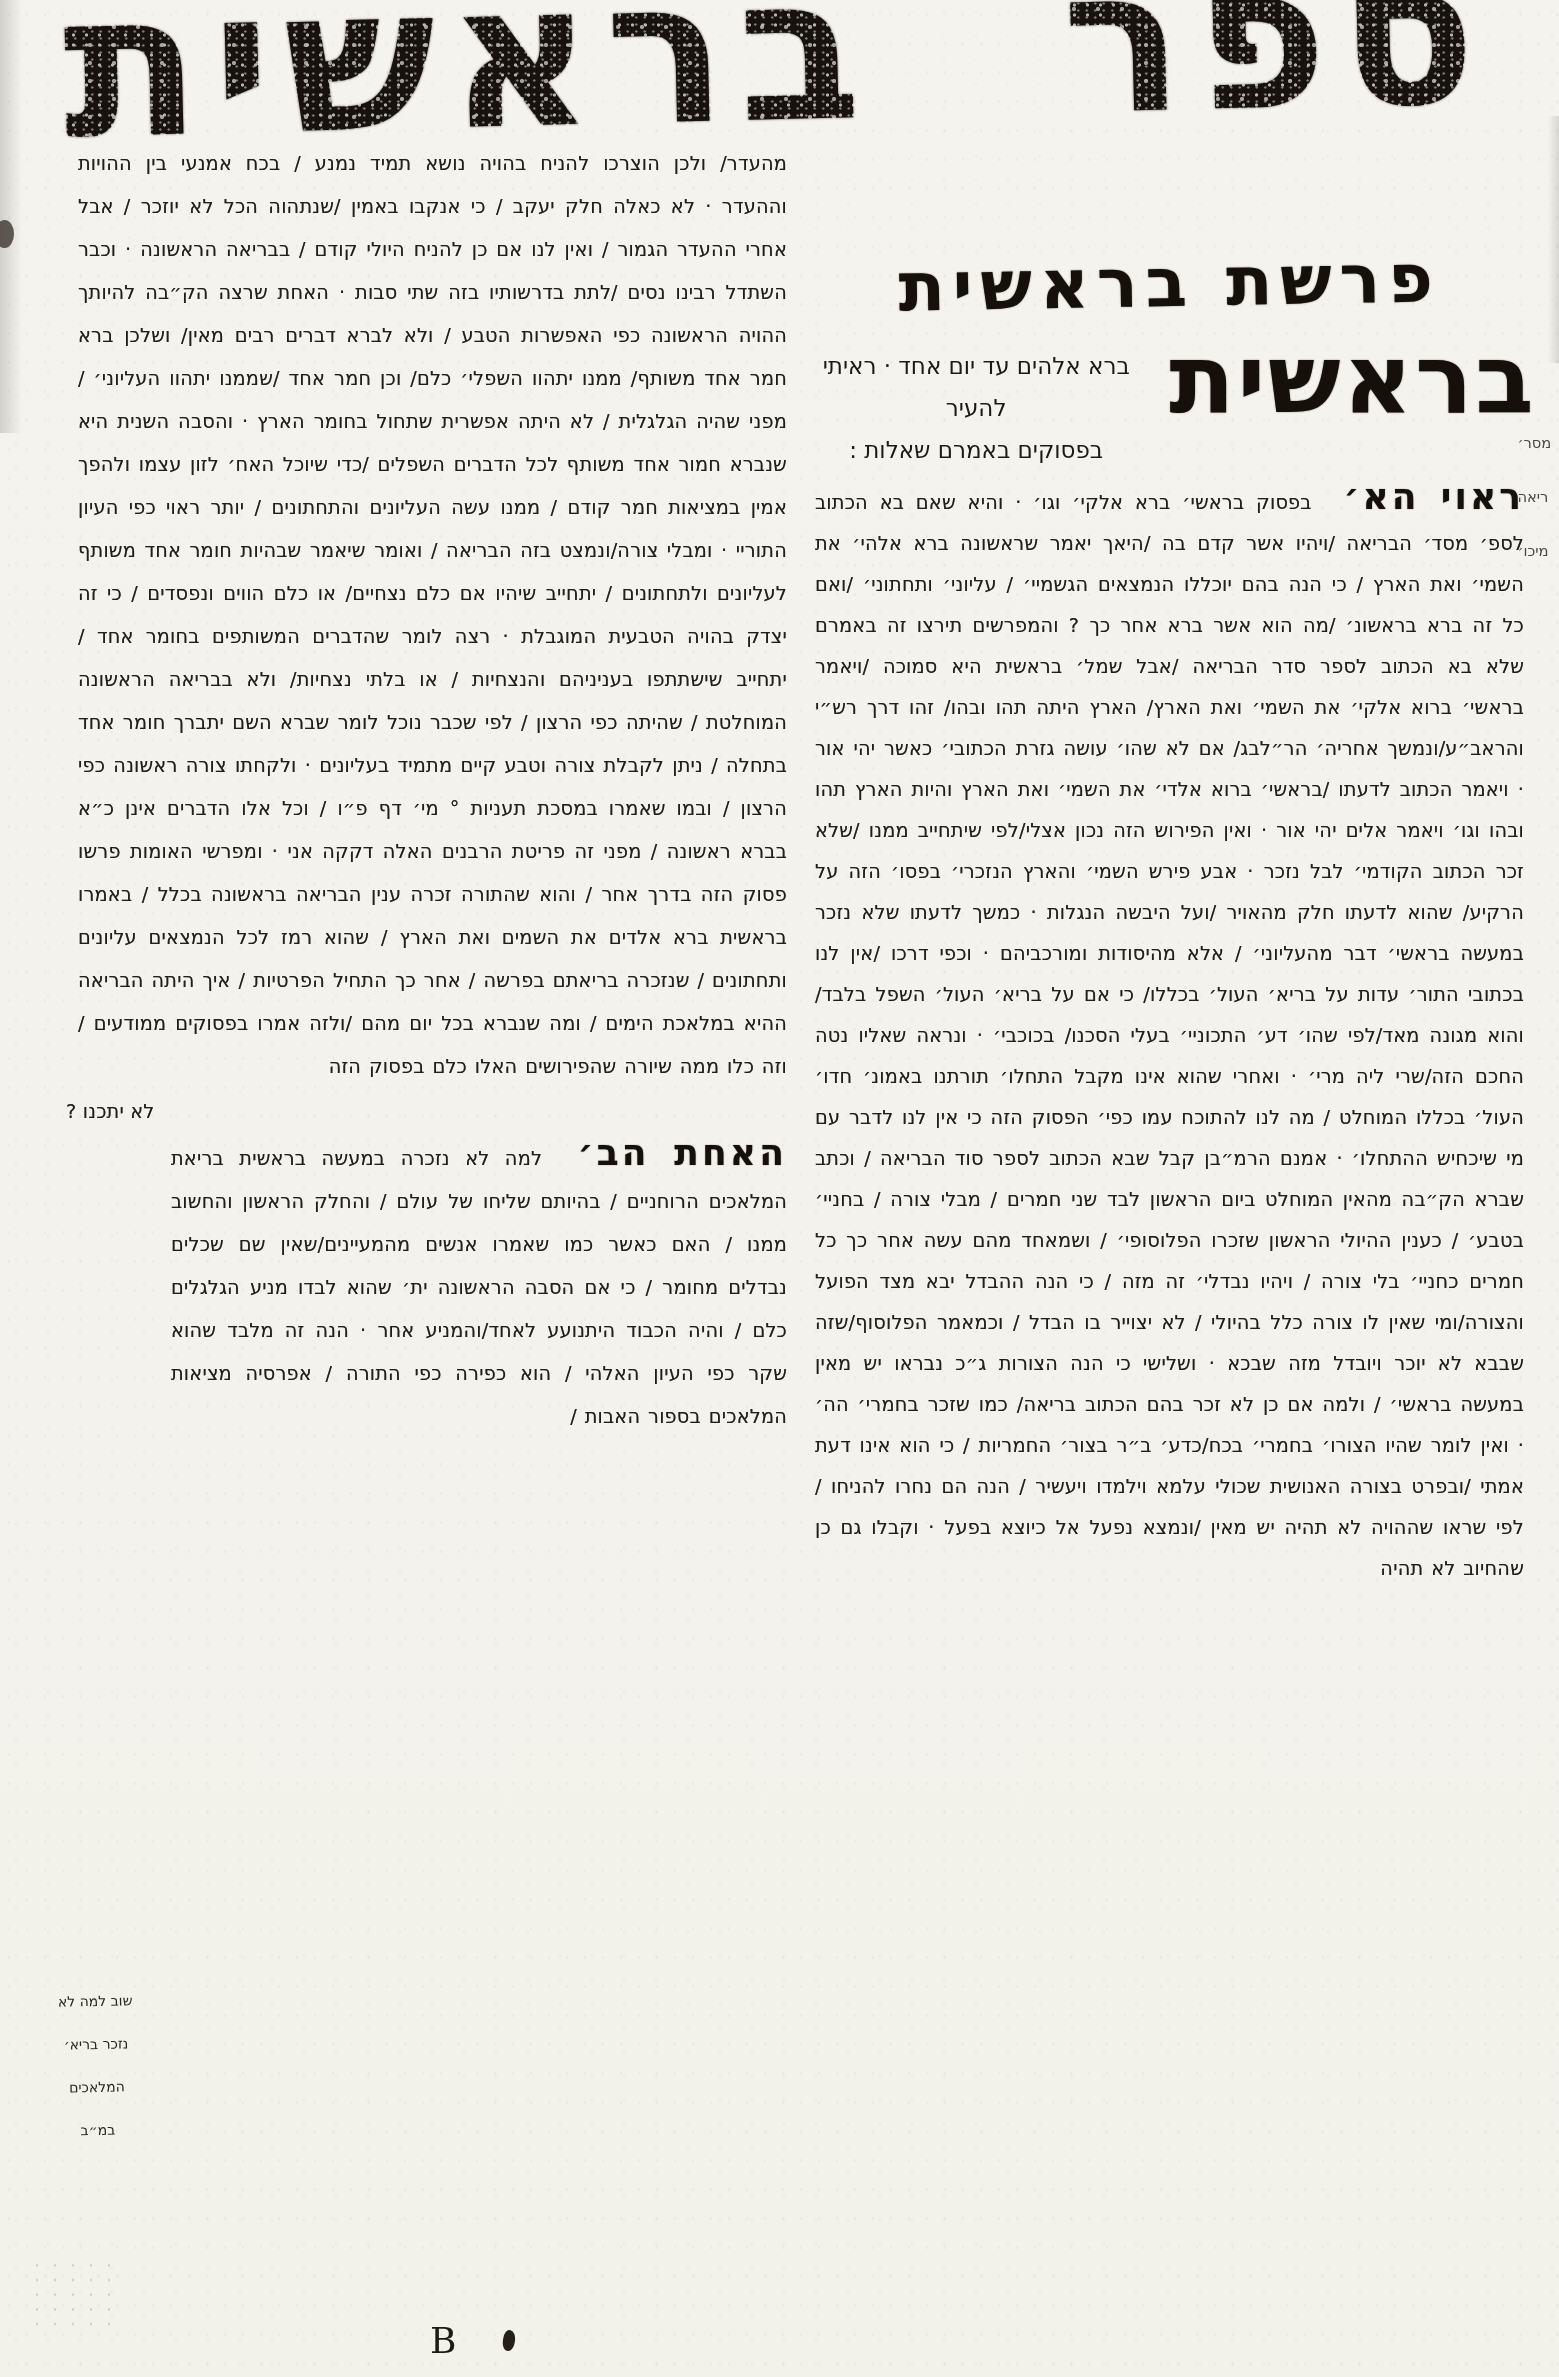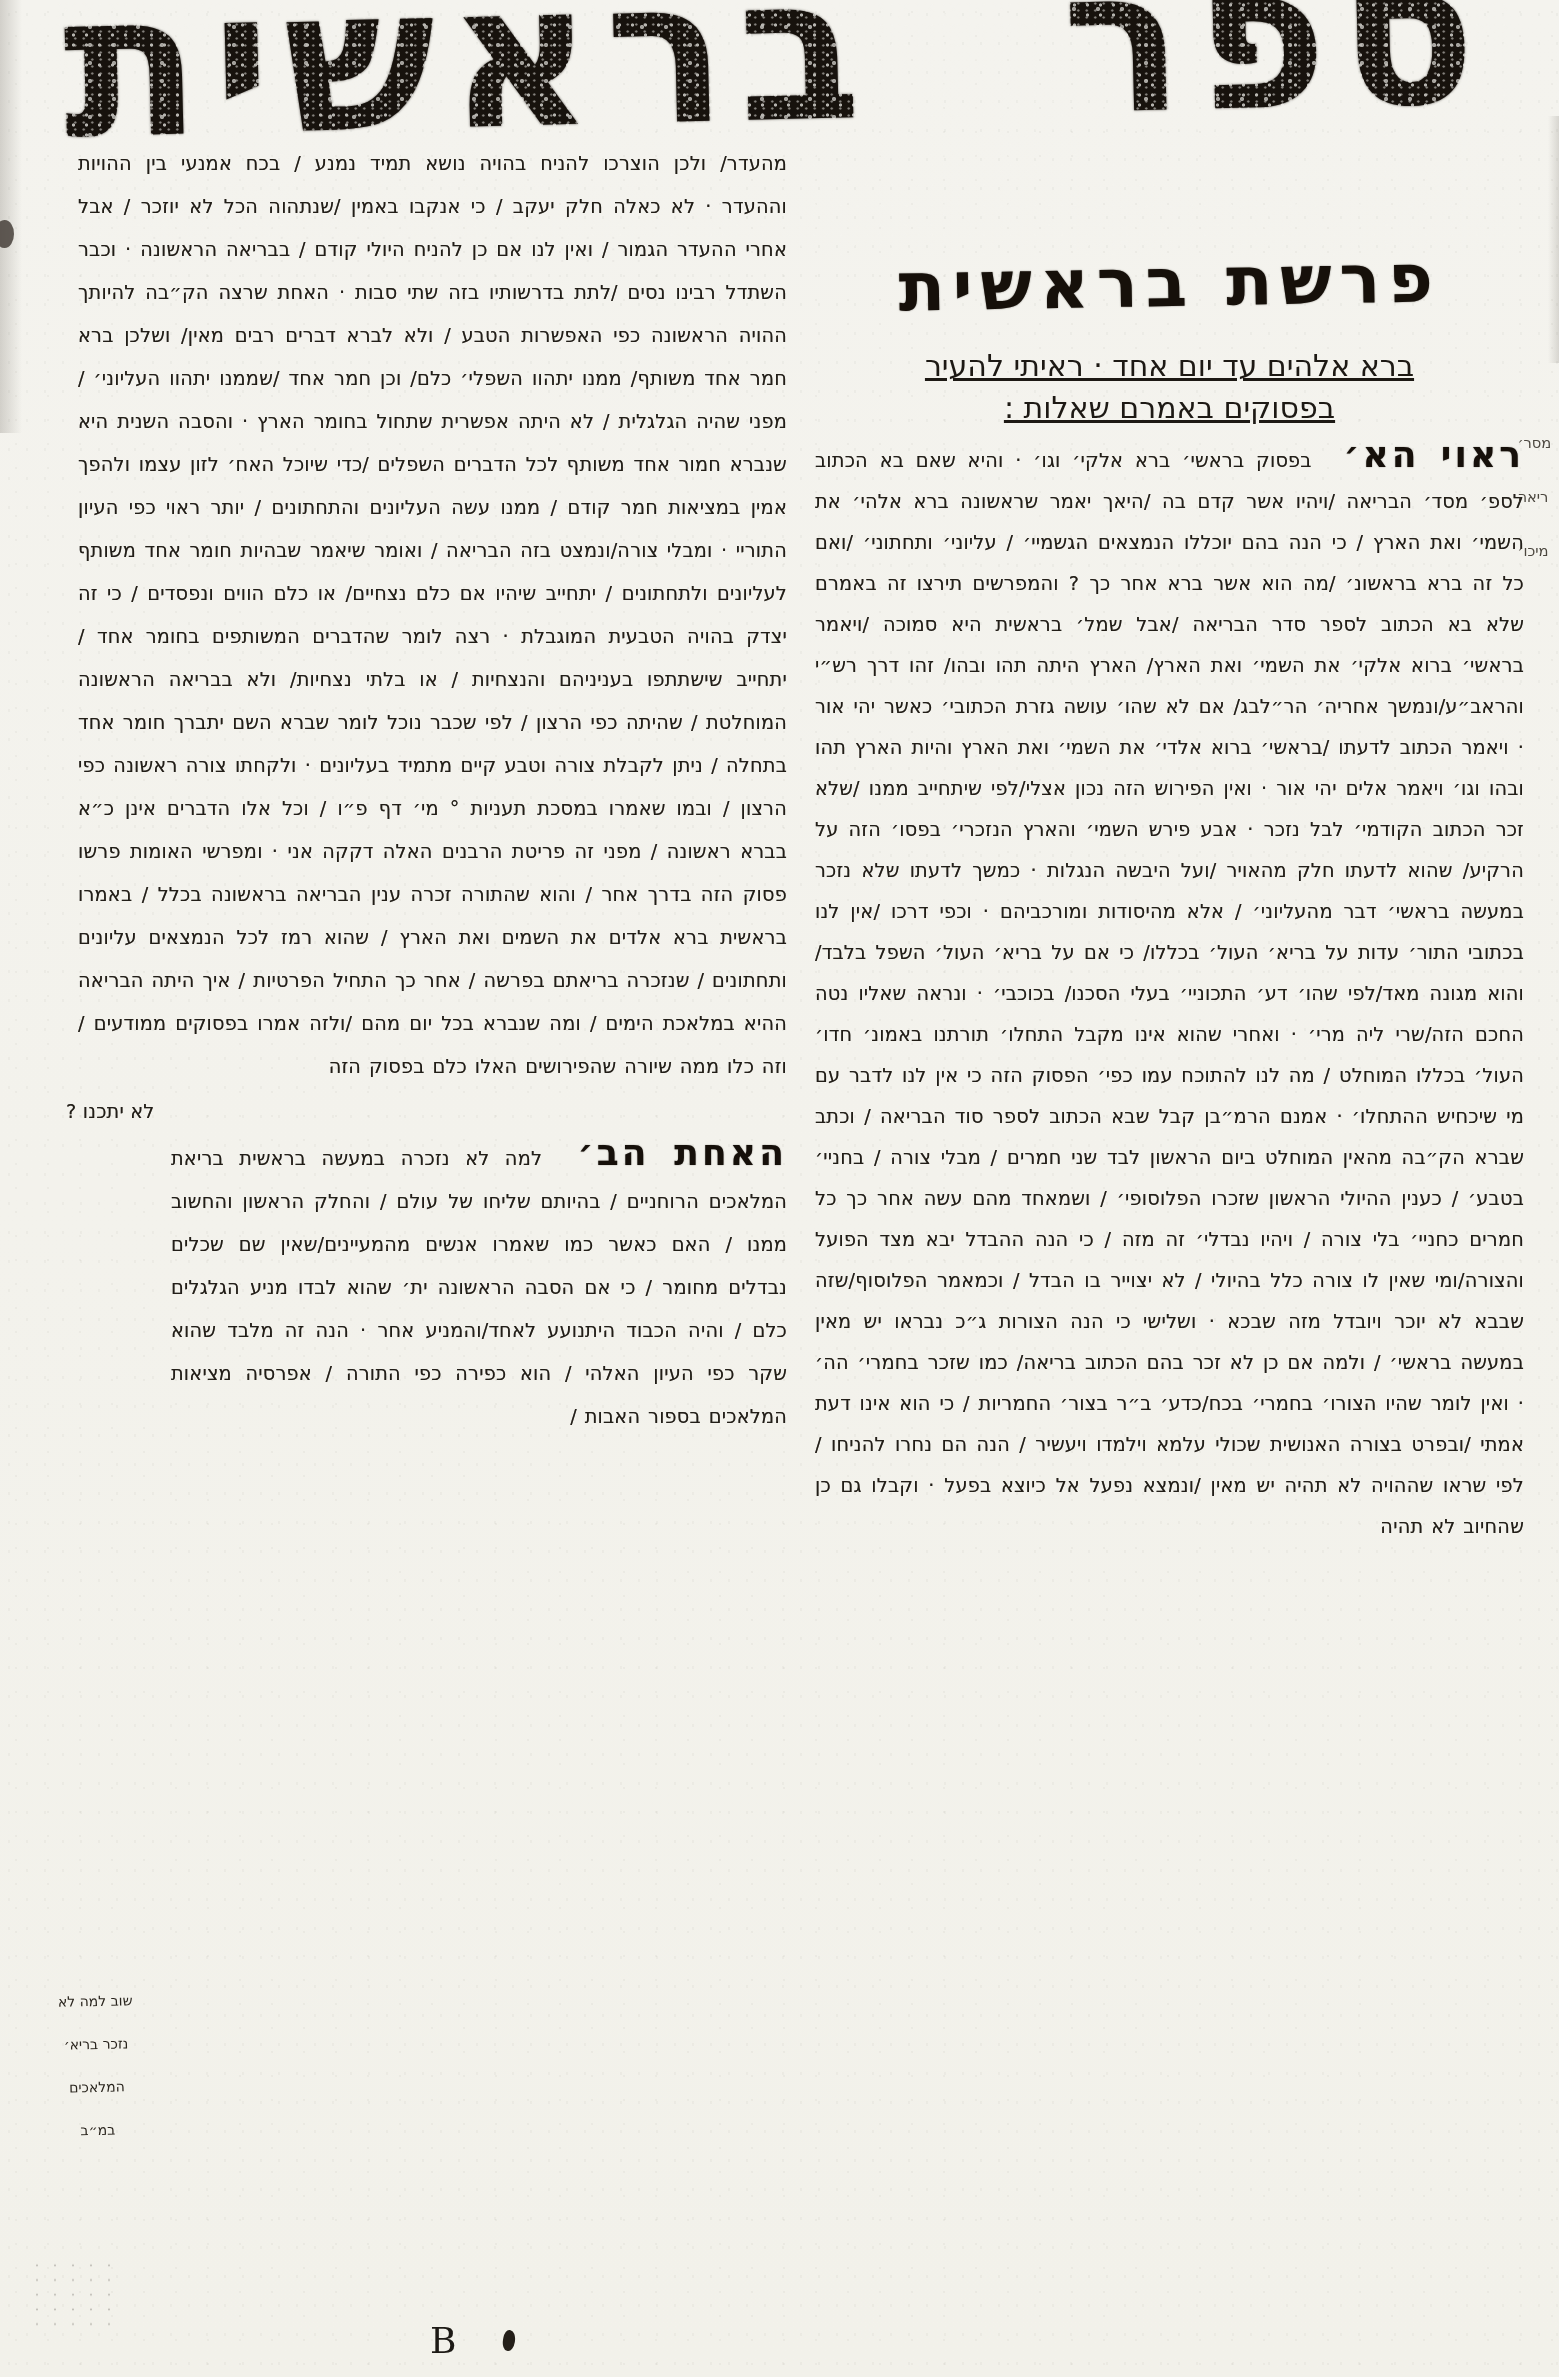--- a/index.html
+++ b/index.html
@@ -34,21 +34,21 @@
     text-align:center;font-weight:700;font-size:68px;letter-spacing:7.7px;
     color:#16100a;transform:rotate(-1deg);margin:0 0 7.7px 0;
     text-shadow:0 0 1.5px rgba(22,16,10,.6);
   }
   .lemma-row{display:flex;align-items:flex-start;gap:20px;margin-bottom:7.7px;}
   .incipit{
     font-weight:700;font-size:96px;line-height:1.05;letter-spacing:2.3px;
     color:#16100a;text-shadow:0 0 1.5px rgba(22,16,10,.6);flex:0 0 auto;
   }
   .lemma-lines{flex:1 1 auto;padding-top:15.5px;text-align:center;
-    font-size:30px;line-height:42px;color:#1d1914;text-decoration:underline;}
+    font-size:23px;line-height:42px;color:#1d1914;}
   .body{
     margin:12px;font-size:19.3px;letter-spacing:0.2px;word-spacing:1.5px;
     text-align:justify;color:#221e18;text-shadow:0 0 0.5px rgba(34,30,24,.55);
   }
   .q1{line-height:41px;margin-top:4.6px;}
   .col-left .body{line-height:43px;}
   .qlabel{
     font-weight:700;font-size:36px;letter-spacing:3.1px;color:#16100a;
     padding-left:20px;line-height:1;text-shadow:0 0 1.2px rgba(22,16,10,.6);
   }
@@ -91,20 +91,21 @@
 <body>
 
 <div class="page">
 
   <div class="woodcut">ספר בראשית</div>
   <div class="speckle"></div>
 
   <div class="col-right">
     <div class="parsha">פרשת בראשית</div>
     <div class="lemma-row">
+      <div class="incipit">בראשית</div>
       <div class="lemma-lines">
         <div>ברא אלהים עד יום אחד · ראיתי להעיר</div>
         <div>בפסוקים באמרם שאלות :</div>
       </div>
     </div>
     <p class="body q1">
       <span class="qlabel">ראוי הא׳</span>
       <span>בפסוק בראשי׳ ברא אלקי׳ וגו׳ · והיא שאם בא הכתוב לספ׳ מסד׳ הבריאה /ויהיו אשר קדם בה /היאך יאמר שראשונה ברא אלהי׳ את השמי׳ ואת הארץ / כי הנה בהם יוכללו הנמצאים הגשמיי׳ / עליוני׳ ותחתוני׳ /ואם כל זה ברא בראשונ׳ /מה הוא אשר ברא אחר כך ? והמפרשים תירצו זה באמרם שלא בא הכתוב לספר סדר הבריאה /אבל שמל׳ בראשית היא סמוכה /ויאמר בראשי׳ ברוא אלקי׳ את השמי׳ ואת הארץ/ הארץ היתה תהו ובהו/ זהו דרך רש״י והראב״ע/ונמשך אחריה׳ הר״לבג/ אם לא שהו׳ עושה גזרת הכתובי׳ כאשר יהי אור · ויאמר הכתוב לדעתו /בראשי׳ ברוא אלדי׳ את השמי׳ ואת הארץ והיות הארץ תהו ובהו וגו׳ ויאמר אלים יהי אור · ואין הפירוש הזה נכון אצלי/לפי שיתחייב ממנו /שלא זכר הכתוב</span>
       <span>הקודמי׳ לבל נזכר · אבע פירש השמי׳ והארץ הנזכרי׳ בפסו׳ הזה על הרקיע/ שהוא לדעתו חלק מהאויר /ועל היבשה הנגלות · כמשך לדעתו שלא נזכר במעשה בראשי׳ דבר מהעליוני׳ / אלא מהיסודות ומורכביהם · וכפי דרכו /אין לנו בכתובי התור׳ עדות על בריא׳ העול׳ בכללו/ כי אם על בריא׳ העול׳ השפל בלבד/ והוא מגונה מאד/לפי שהו׳ דע׳ התכוניי׳ בעלי הסכנו/</span>
       <span>בכוכבי׳ · ונראה שאליו נטה החכם הזה/שרי ליה מרי׳ · ואחרי שהוא אינו מקבל התחלו׳ תורתנו באמונ׳ חדו׳ העול׳ בכללו המוחלט / מה לנו להתוכח עמו כפי׳ הפסוק הזה כי אין לנו לדבר עם מי שיכחיש ההתחלו׳ · אמנם הרמ״בן קבל שבא הכתוב לספר סוד הבריאה / וכתב שברא הק״בה מהאין המוחלט ביום הראשון לבד שני חמרים / מבלי צורה / בחניי׳ בטבע׳ / כענין ההיולי הראשון שזכרו הפלוסופי׳ / ושמאחד מהם עשה אחר כך כל</span>

